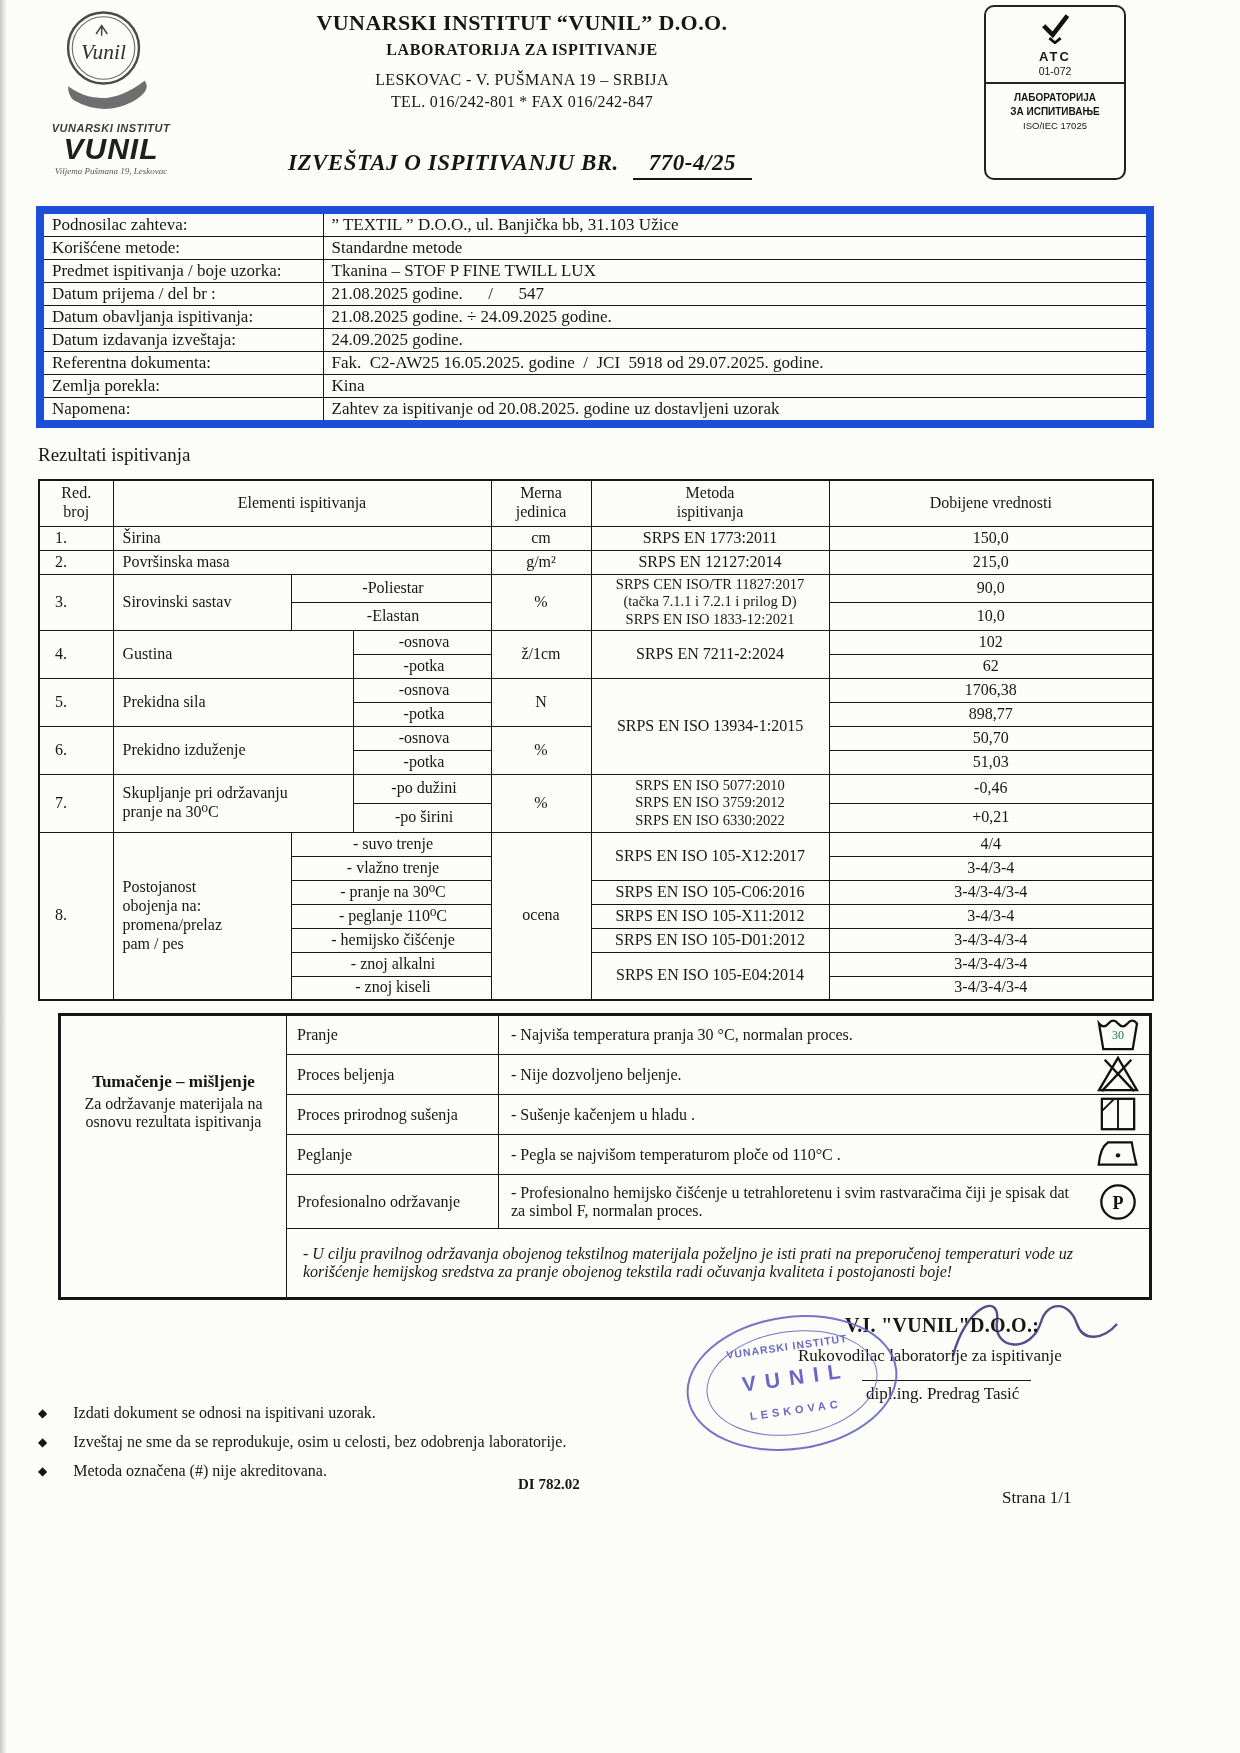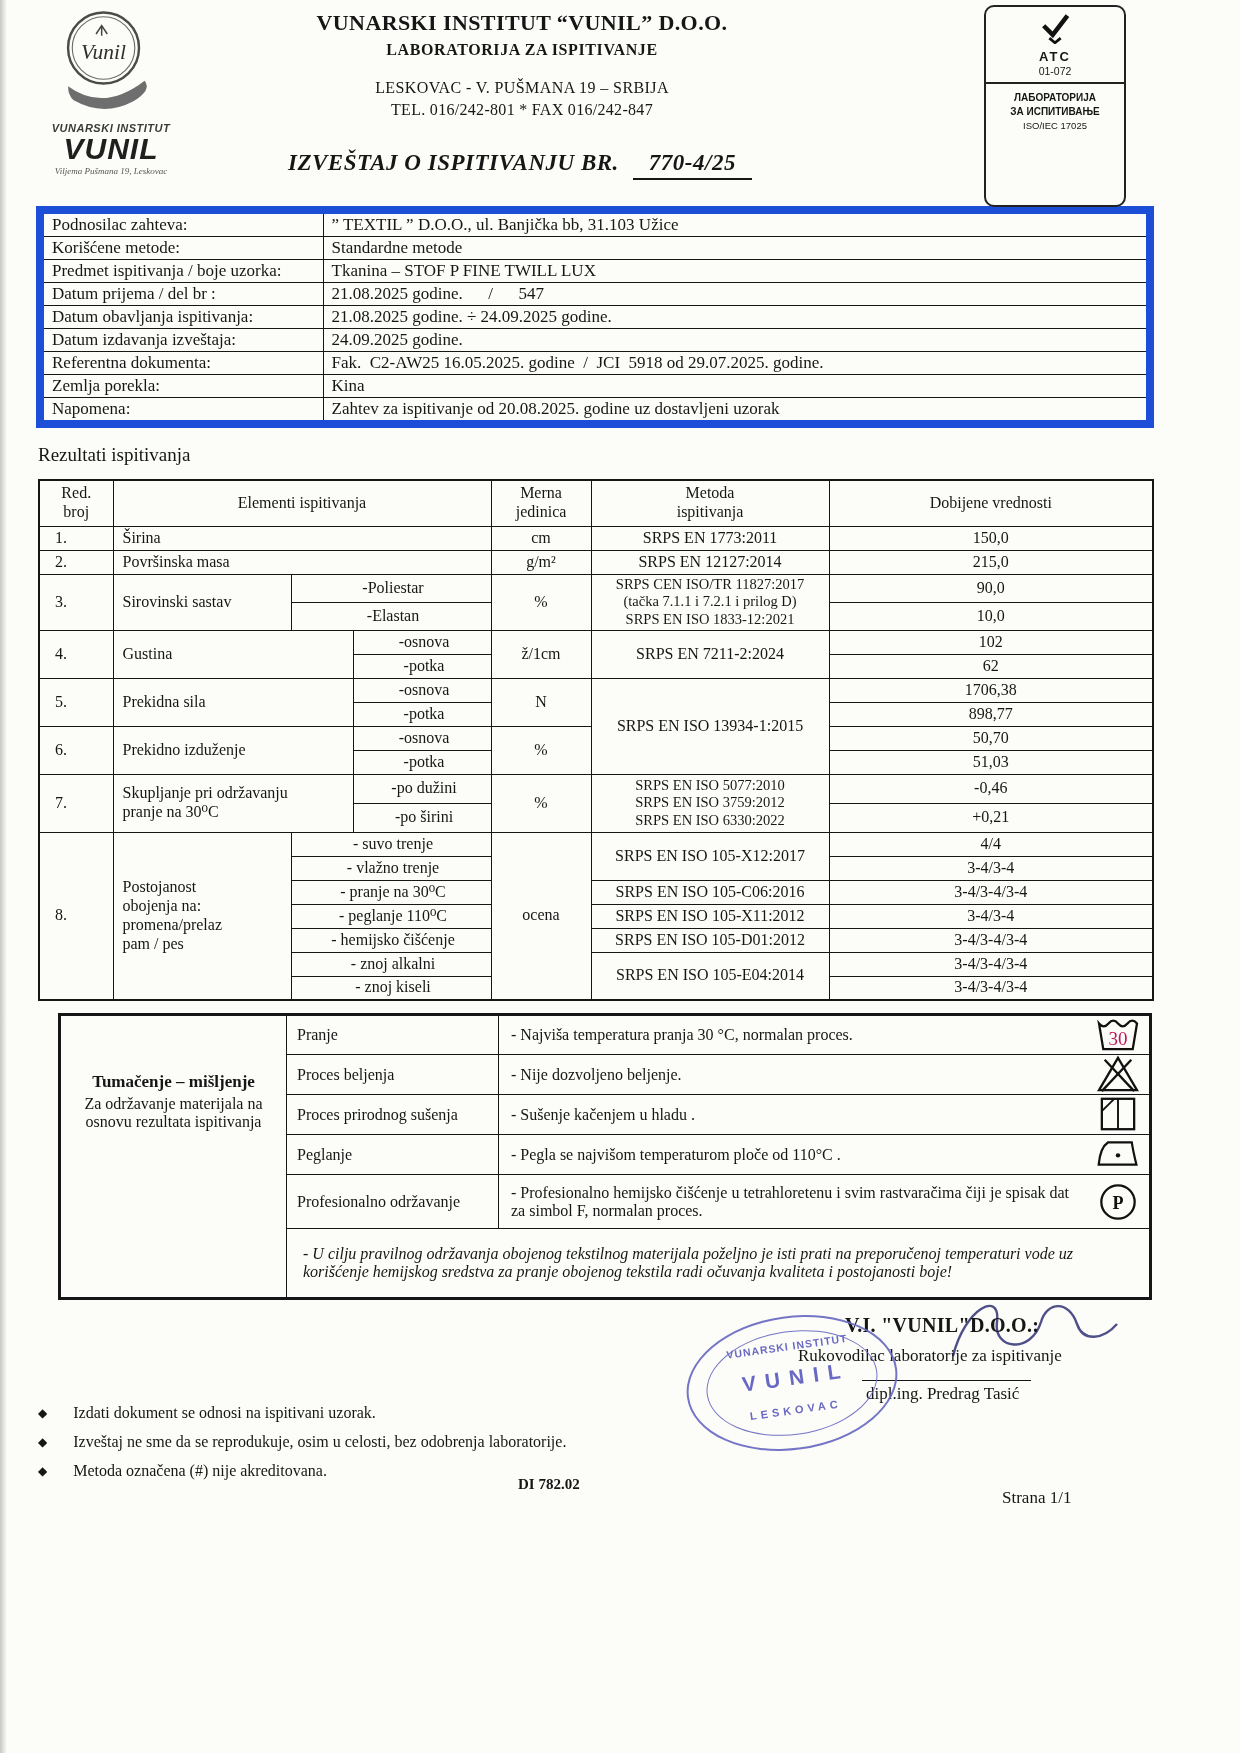--- a/index.html
+++ b/index.html
@@ -13,27 +13,27 @@
   .header { position:relative; height:196px; }
   .logo-block { position:absolute; left:26px; top:6px; width:170px; text-align:center; }
   .logo-line1 { font-family:"Liberation Sans",sans-serif; font-size:11px; font-weight:bold; font-style:italic;
                 color:#3a3a3a; letter-spacing:.5px; margin-top:0; }
   .logo-line2 { font-family:"Liberation Sans",sans-serif; font-size:30px; font-weight:bold; font-style:italic;
                 letter-spacing:1px; color:#1f1f1f; line-height:1.02; }
   .logo-line3 { font-size:9px; color:#555; font-style:italic; margin-top:1px; }
   .head-center { position:absolute; left:232px; top:10px; width:580px; text-align:center; }
   .inst { font-size:22px; font-weight:bold; letter-spacing:.4px; }
   .lab  { font-size:16px; font-weight:bold; margin-top:5px; letter-spacing:.6px; }
-  .addr { font-size:16px; margin-top:20px; letter-spacing:.4px; }
+  .addr { font-size:16px; margin-top:12px; letter-spacing:.4px; }
   .tel  { font-size:16px; margin-top:4px; letter-spacing:.3px; }
   .report-title { position:absolute; left:288px; top:150px; font-size:23px; font-weight:bold; font-style:italic;
                   letter-spacing:.5px; white-space:nowrap; }
   .rt-num { display:inline-block; margin-left:14px; padding:0 16px 2px; border-bottom:2.6px solid #161616; }
 
-  .badge { position:absolute; left:984px; top:5px; width:142px; height:202px; border:2.6px solid #222;
+  .badge { position:absolute; left:984px; top:5px; width:142px; height:175px; border:2.6px solid #222;
            border-radius:10px; text-align:center; padding-top:5px; background:#fcfcf8; }
   .badge-acronym { font-family:"Liberation Sans",sans-serif; font-size:13px; font-weight:bold; letter-spacing:2px; margin-top:1px; }
   .badge-code { font-family:"Liberation Sans",sans-serif; font-size:10.5px; margin-top:1px; }
   .badge-divider { border-top:2px solid #222; margin-top:5px; }
   .badge-lines { padding-top:7px; }
   .badge-l { font-family:"Liberation Sans",sans-serif; font-size:10px; font-weight:bold; line-height:1.35; }
   .badge-l3 { font-family:"Liberation Sans",sans-serif; font-weight:normal; font-size:9.5px; margin-top:2px; }
 
   
   .info-table { width:1118px; margin:10px 0 0 36px; border-collapse:collapse; border:8px solid #1d4ed8; }
@@ -61,21 +61,21 @@
   .care-table td { border:1.8px solid #161616; font-size:16px; vertical-align:middle; }
   td.care-left { width:227px; text-align:center; vertical-align:top; padding-top:56px; }
   .care-left-title { font-size:17px; font-weight:bold; }
   .care-left-sub { font-size:16px; white-space:pre-line; margin-top:3px; }
   td.care-label { width:212px; padding:4px 10px; }
   td.care-desc { position:relative; padding:4px 76px 4px 12px; }
   tr.care-row { height:40px; }
   tr.care-row-tall { height:54px; }
   .care-icon { position:absolute; right:8px; top:50%; transform:translateY(-50%); width:46px; height:40px; }
   .care-icon svg { display:block; margin:0 auto; }
-  .wash-temp { position:absolute; left:0; right:0; top:13px; text-align:center; font-size:19px; color:#be185d; }
+  .wash-temp { position:absolute; left:0; right:0; top:13px; text-align:center; font-size:12px; color:#15803d; }
   td.care-note { font-style:italic; padding:10px 60px 10px 16px; height:70px; font-size:16px; }
 
   
   .footer { position:relative; height:420px; }
   .sig-company { position:absolute; left:845px; top:14px; font-size:20px; font-weight:bold; letter-spacing:.3px; }
   .sig-role { position:absolute; left:798px; top:46px; font-size:17px; }
   .sig-name { position:absolute; left:862px; top:80px; font-size:17px; border-top:1.8px solid #161616; padding:3px 12px 0 4px; }
   .stamp { position:absolute; left:686px; top:16px; width:212px; height:134px; transform:rotate(-8deg); opacity:.92; }
   .stamp-ring-outer { position:absolute; inset:0; border:2.4px solid #6a6ac4; border-radius:50%; }
   .stamp-ring-inner { position:absolute; inset:15px 20px; border:1.6px solid #6a6ac4; border-radius:50%; }

